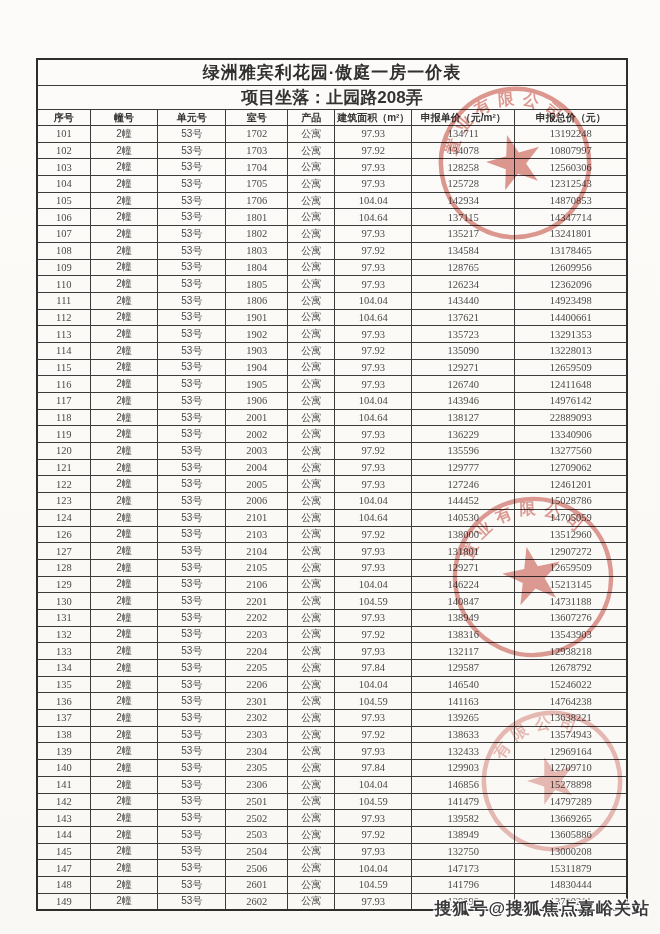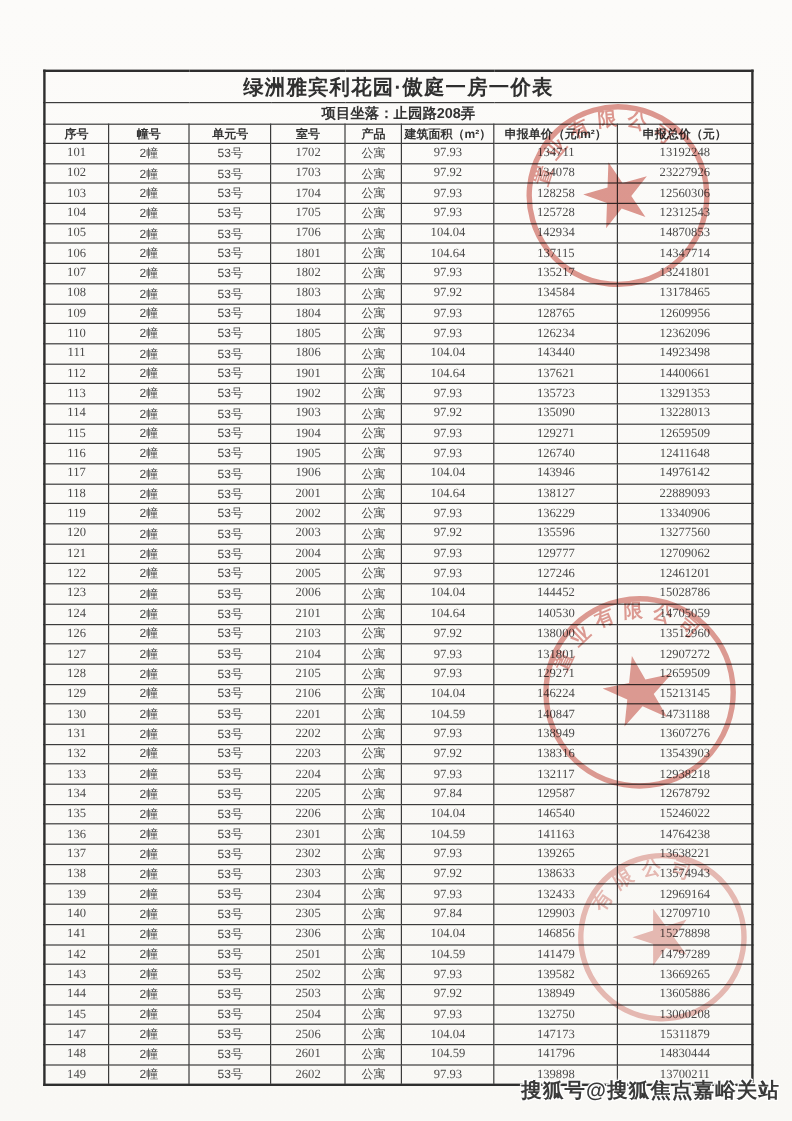--- a/index.html
+++ b/index.html
@@ -15,21 +15,21 @@
     border:2px solid #2e2e2e;background:transparent;
   }
   table.price-table th,table.price-table td{
     border:1px solid #3c3c3c;padding:0;margin:0;
     text-align:center;vertical-align:middle;overflow:hidden;white-space:nowrap;
   }
   tr.title-row th{
     height:25px;font-size:17px;font-weight:bold;color:#2f2f2f;letter-spacing:1px;
   }
   tr.subtitle-row th{
-    height:15px;font-size:12px;font-weight:bold;color:#333;
+    height:15px;font-size:17px;font-weight:bold;color:#333;
   }
   tr.header-row th{
     height:15px;font-size:10px;font-weight:bold;color:#333;
   }
   tbody td{
     height:15.7px;font-size:10.5px;color:#4a4a4a;
     font-family:"Liberation Serif","DejaVu Serif",serif;
   }
   tbody td.c-product,tbody td.c-building,tbody td.c-unit{
     font-family:"Liberation Sans","DejaVu Sans",sans-serif;font-size:10px;color:#474747;
@@ -89,21 +89,21 @@
             <td class="c-totalprice">13192248</td>
           </tr>
           <tr>
             <td class="c-serial">102</td>
             <td class="c-building">2幢</td>
             <td class="c-unit">53号</td>
             <td class="c-room">1703</td>
             <td class="c-product">公寓</td>
             <td class="c-area">97.92</td>
             <td class="c-unitprice">134078</td>
-            <td class="c-totalprice">23227926</td>
+            <td class="c-totalprice">10807997</td>
           </tr>
           <tr>
             <td class="c-serial">103</td>
             <td class="c-building">2幢</td>
             <td class="c-unit">53号</td>
             <td class="c-room">1704</td>
             <td class="c-product">公寓</td>
             <td class="c-area">97.93</td>
             <td class="c-unitprice">128258</td>
             <td class="c-totalprice">12560306</td>

